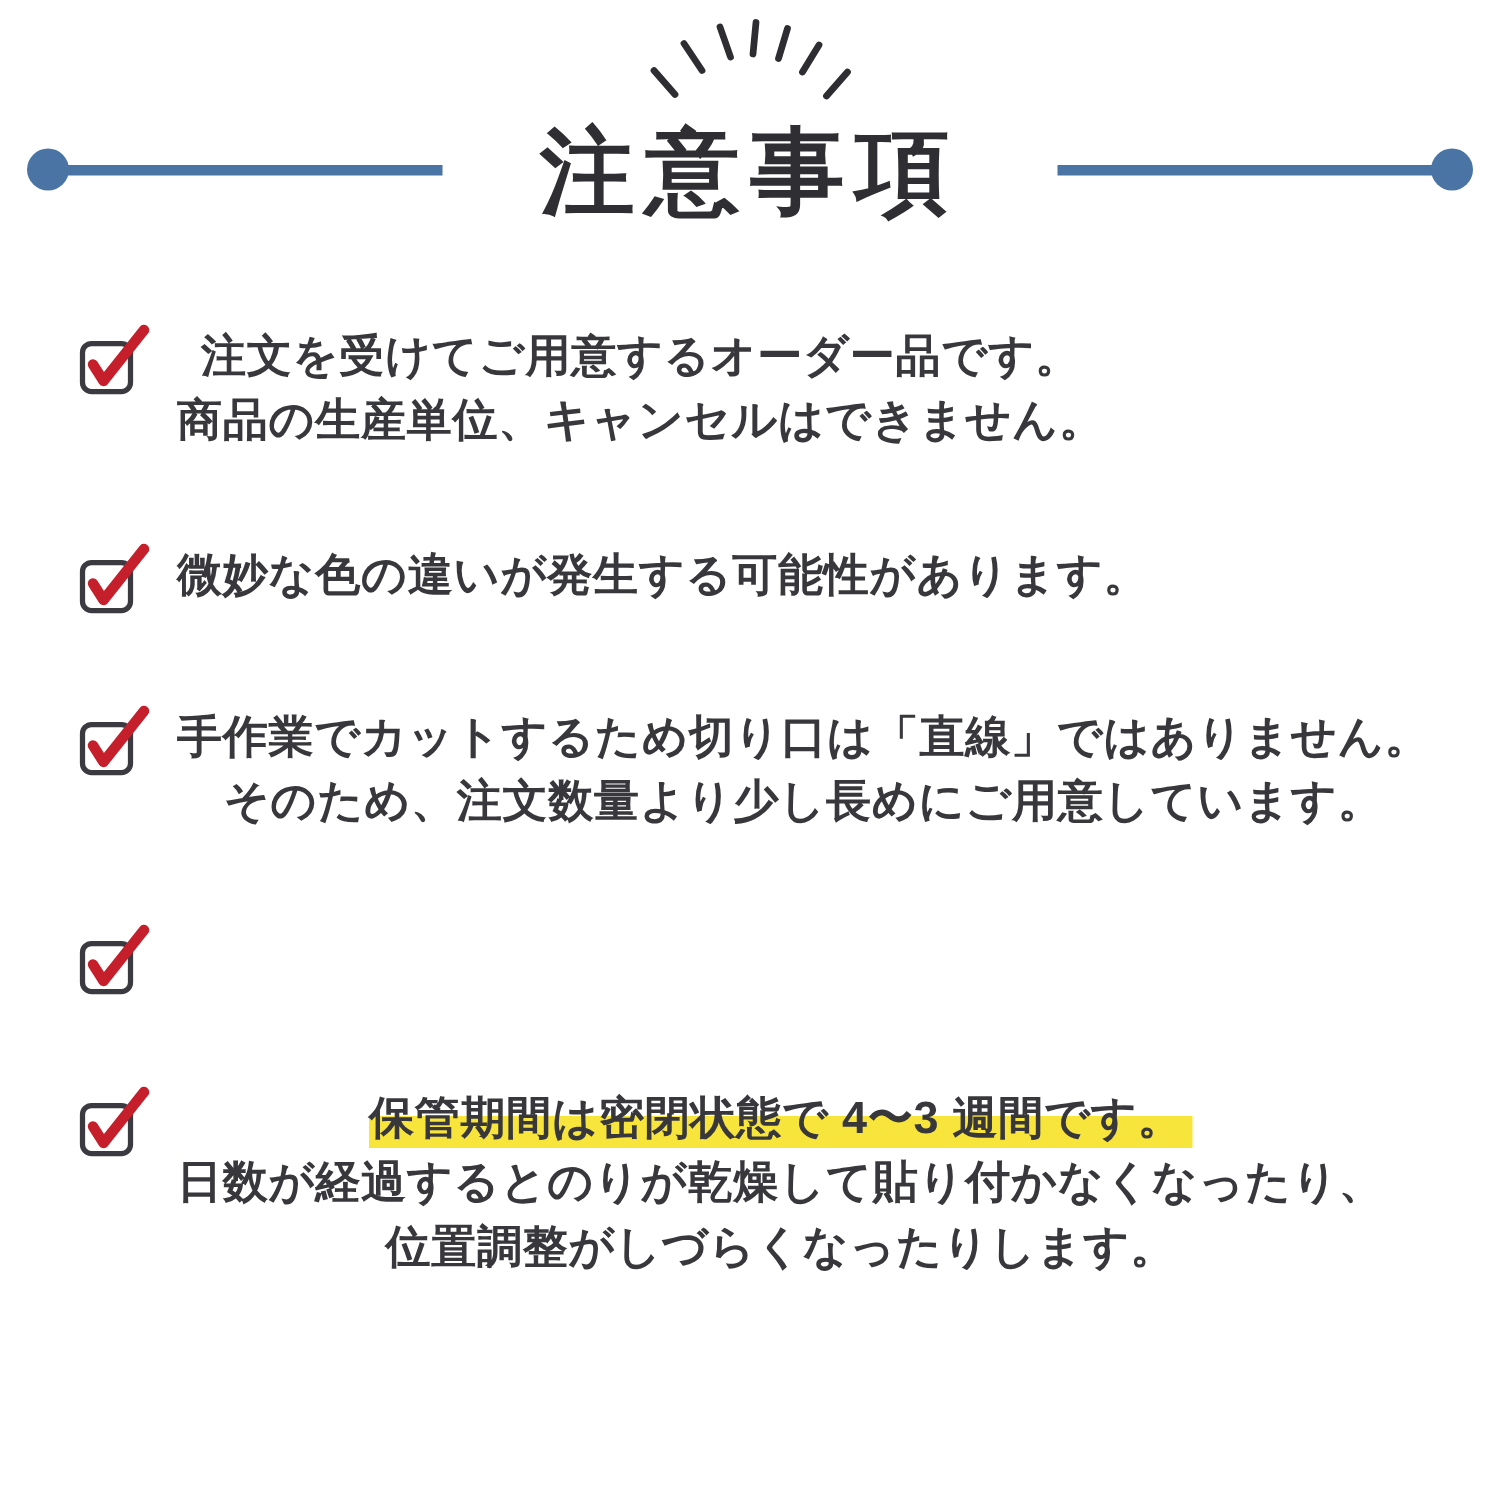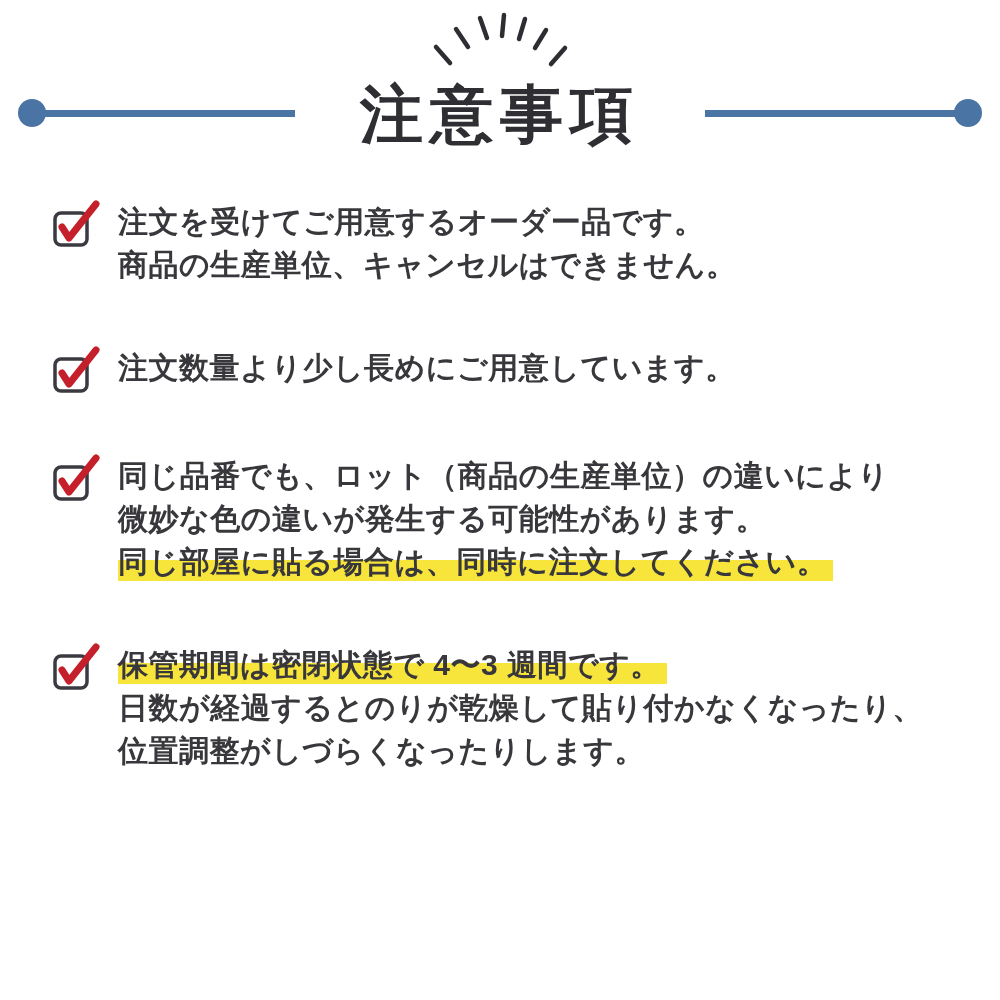--- a/index.html
+++ b/index.html
@@ -58,22 +58,23 @@
     font-weight:900;
     letter-spacing:7px;
     color:#2f2f33;
     margin:0 42px;
     white-space:nowrap;
     transform:translateY(2px);
   }
 
   
   .items{
-    margin-top:30px;
+    margin-top:46px;
     padding-left:52px;
+    text-align:center;
   }
   .item{
     display:flex;
     align-items:flex-start;
     margin-bottom:60px;
   }
   .checkbox{
     flex:0 0 50px;
     width:50px;height:48px;
   }
@@ -145,36 +146,43 @@
     </div>
 
     <div class="item">
       <div class="checkbox">
         <svg width="50" height="48" viewBox="0 0 50 48">
           <rect x="3" y="13" width="32" height="32" rx="6" fill="none" stroke="#3a3a40" stroke-width="3.5"></rect>
           <path d="M10 27 L17 38 L44 4" fill="none" stroke="#c41f2b" stroke-width="7" stroke-linecap="round" stroke-linejoin="round"></path>
         </svg>
       </div>
       <div class="lines">
-        <span class="line"><span>注文数量より少し長めにご用意しています。</span></span>
+        <span class="line"><span>微妙な色の違いが発生する可能性があります。</span></span>
       </div>
     </div>
-
 
     <div class="item">
       <div class="checkbox">
         <svg width="50" height="48" viewBox="0 0 50 48">
           <rect x="3" y="13" width="32" height="32" rx="6" fill="none" stroke="#3a3a40" stroke-width="3.5"></rect>
           <path d="M10 27 L17 38 L44 4" fill="none" stroke="#c41f2b" stroke-width="7" stroke-linecap="round" stroke-linejoin="round"></path>
         </svg>
       </div>
       <div class="lines">
-        <span class="line"><span>同じ品番でも、ロット（商品の生産単位）の違いにより</span></span>
-        <span class="line"><span>微妙な色の違いが発生する可能性があります。</span></span>
-        <span class="line hl"><span>同じ部屋に貼る場合は、同時に注文してください。</span></span>
+        <span class="line"><span>手作業でカットするため切り口は「直線」ではありません。</span></span>
+        <span class="line"><span>そのため、注文数量より少し長めにご用意しています。</span></span>
+      </div>
+    </div>
+
+    <div class="item">
+      <div class="checkbox">
+        <svg width="50" height="48" viewBox="0 0 50 48">
+          <rect x="3" y="13" width="32" height="32" rx="6" fill="none" stroke="#3a3a40" stroke-width="3.5"></rect>
+          <path d="M10 27 L17 38 L44 4" fill="none" stroke="#c41f2b" stroke-width="7" stroke-linecap="round" stroke-linejoin="round"></path>
+        </svg>
       </div>
     </div>
 
     <div class="item">
       <div class="checkbox">
         <svg width="50" height="48" viewBox="0 0 50 48">
           <rect x="3" y="13" width="32" height="32" rx="6" fill="none" stroke="#3a3a40" stroke-width="3.5"></rect>
           <path d="M10 27 L17 38 L44 4" fill="none" stroke="#c41f2b" stroke-width="7" stroke-linecap="round" stroke-linejoin="round"></path>
         </svg>
       </div>

